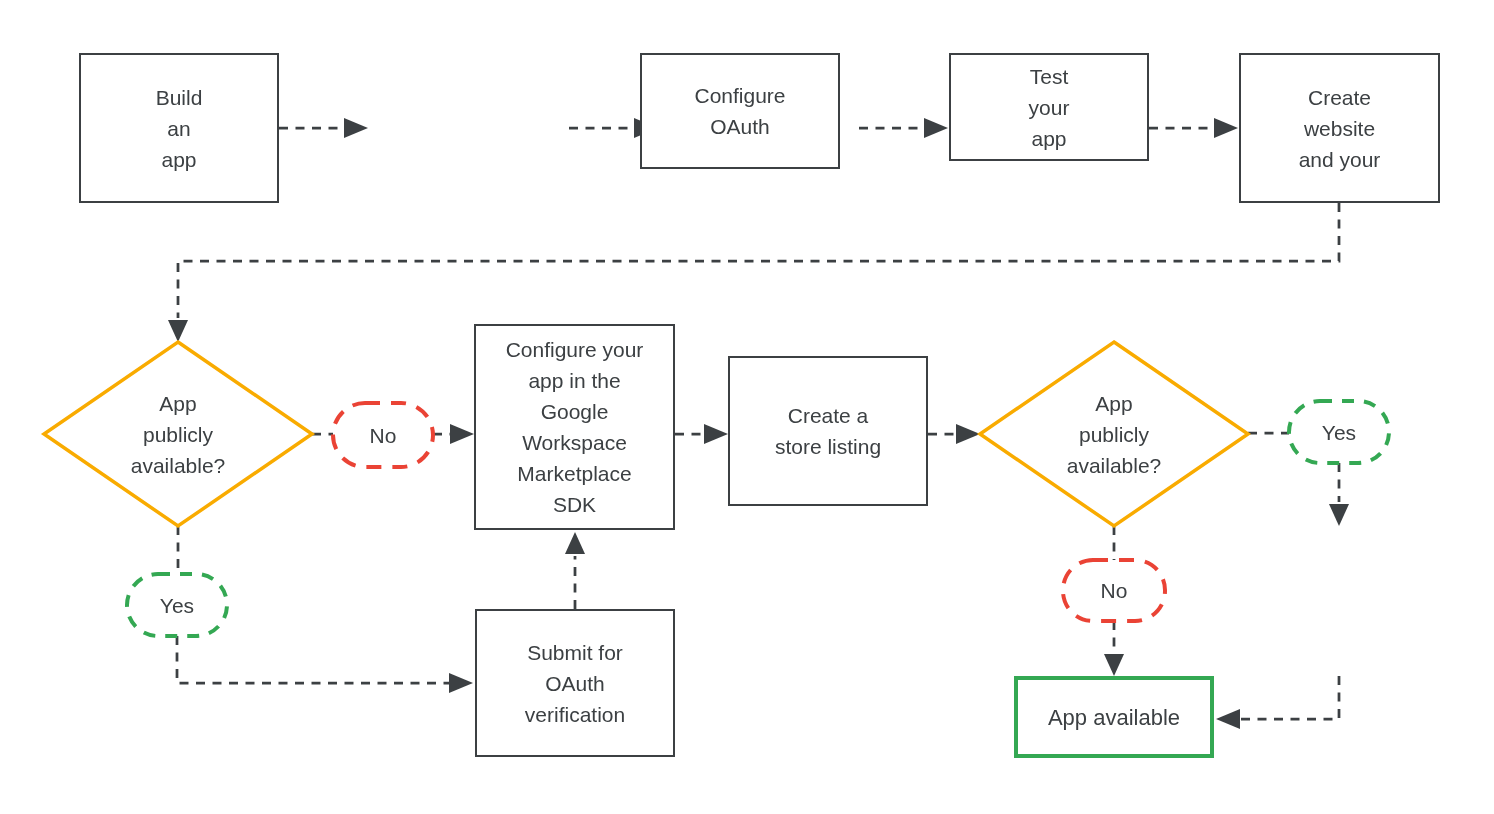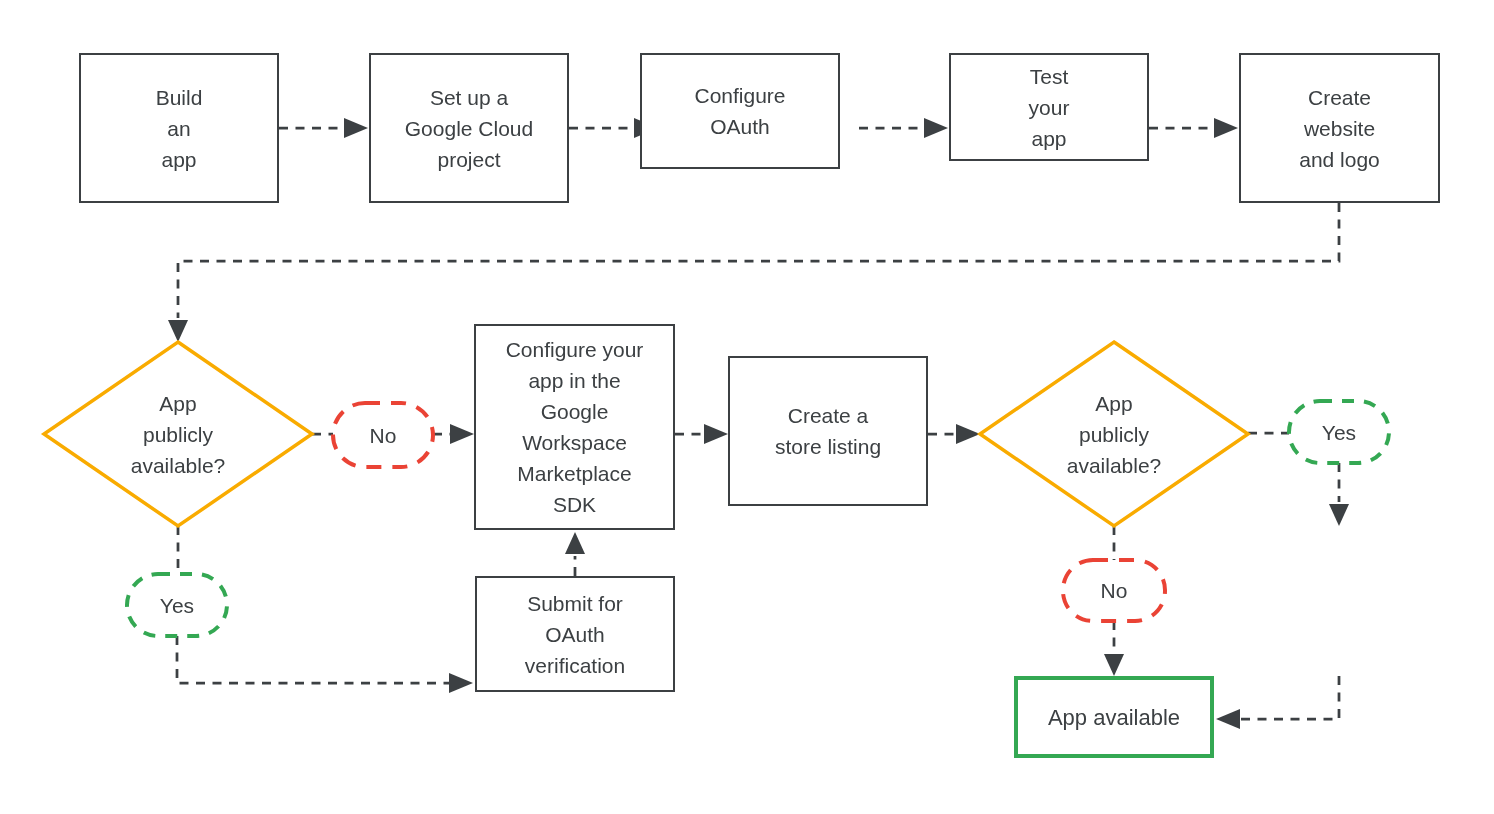--- a/index.html
+++ b/index.html
@@ -129,47 +129,44 @@
     <rect class="oval red" x="333" y="403" width="100" height="64" rx="32"></rect>
     <rect class="oval green" x="127" y="574" width="100" height="62" rx="31"></rect>
     <rect class="oval green" x="1289" y="401" width="100" height="62" rx="31"></rect>
     <rect class="oval red" x="1063" y="560" width="102" height="61" rx="30"></rect>
   </svg>
 
   <div class="node" style="left:79px; top:53px; width:200px; height:150px;">Build
 an
 app</div>
 
-  <div class="node" style="left:369px; top:53px; width:200px; height:150px;">Set up a
-Google Cloud
-project</div>
 
   <div class="node" style="left:640px; top:53px; width:200px; height:116px;">Configure
 OAuth</div>
 
   <div class="node" style="left:949px; top:53px; width:200px; height:108px;">Test
 your
 app</div>
 
   <div class="node" style="left:1239px; top:53px; width:201px; height:150px;">Create
 website
-and logo</div>
+and your</div>
 
   <div class="node" style="left:474px; top:324px; width:201px; height:206px;">Configure your
 app in the
 Google
 Workspace
 Marketplace
 SDK</div>
 
   <div class="node" style="left:728px; top:356px; width:200px; height:150px;">Create a
 store listing</div>
 
 
-  <div class="node" style="left:475px; top:576px; width:200px; height:116px;">Submit for
+  <div class="node" style="left:475px; top:609px; width:200px; height:148px;">Submit for
 OAuth
 verification</div>
 
   <div class="node published" style="left:1014px; top:676px; width:200px; height:82px;">App available</div>
 
   <div class="floating-label" style="left:78px; top:379px; width:200px; height:110px;">App
 publicly
 available?</div>
 
   <div class="floating-label" style="left:1014px; top:379px; width:200px; height:110px;">App

